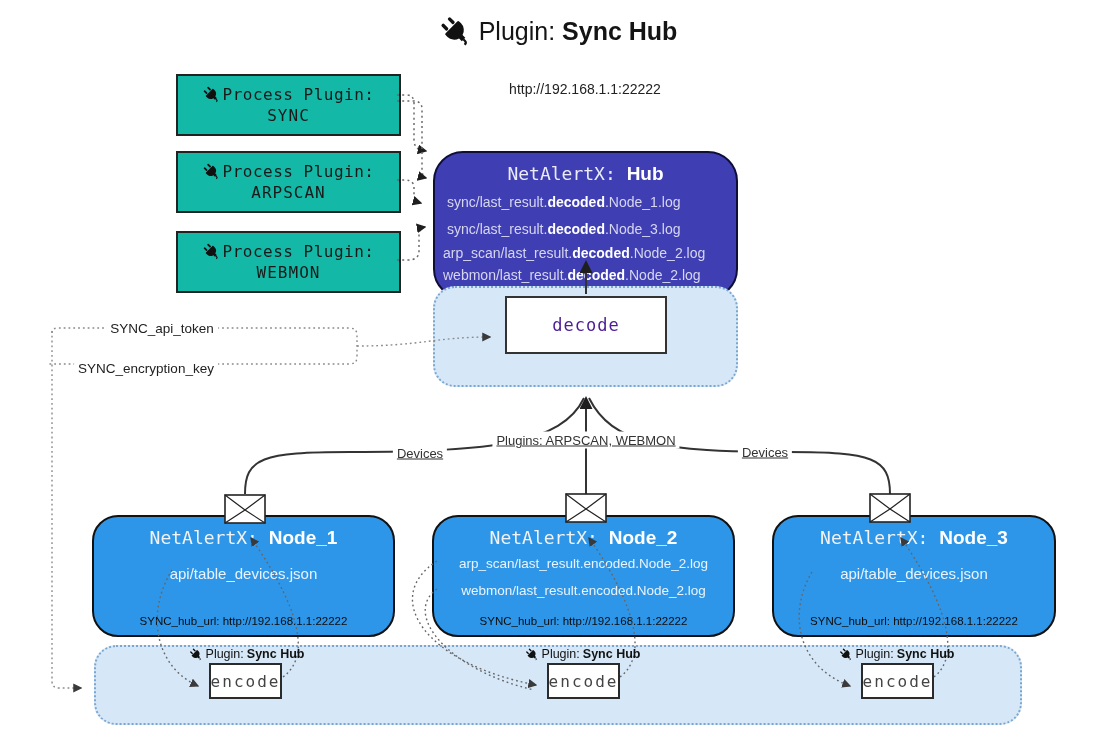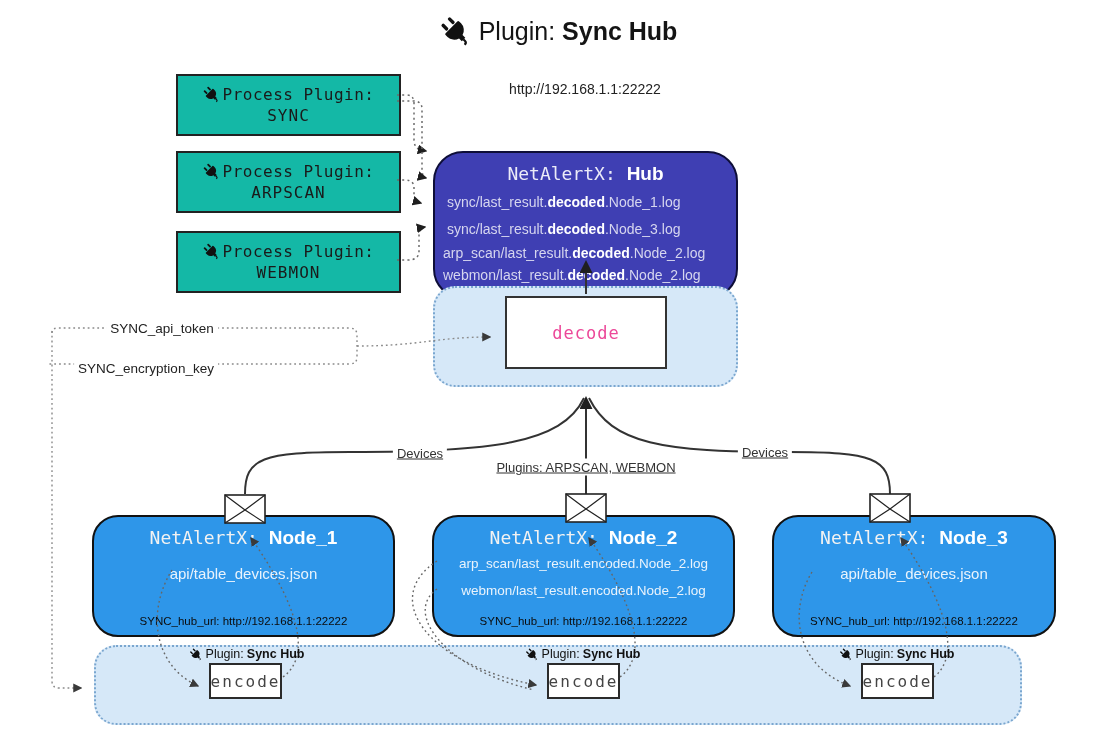--- a/index.html
+++ b/index.html
@@ -21,23 +21,23 @@
        border-radius:30px;z-index:1;box-sizing:border-box;margin-top:48px;}
   .hub-title{position:absolute;left:0;right:0;top:10px;text-align:center;white-space:nowrap;}
   .hub-title .pre{font-family:"DejaVu Sans Mono",monospace;font-size:18px;color:#ebebf8;}
   .hub-title .name{font-weight:bold;font-size:19px;color:#ffffff;}
   .hublog{position:absolute;left:12px;white-space:nowrap;font-size:14px;color:#d6d6ef;}
   .hublog b{color:#ffffff;}
   .hub-url{left:585px;top:81px;transform:translateX(-50%);font-size:14px;color:#222;z-index:6;white-space:nowrap;}
   
   .dec-wrap{left:433px;top:286px;width:305px;height:101px;background:#d6e8f8;border:2px dotted #7aa6cf;
             border-radius:22px;box-sizing:border-box;z-index:1;}
-  .dec-box{left:505px;top:296px;width:162px;height:73px;background:#fff;border:2px solid #333;
+  .dec-box{left:505px;top:296px;width:162px;height:58px;background:#fff;border:2px solid #333;
            box-sizing:border-box;display:flex;align-items:center;justify-content:center;
-           font-size:17px;letter-spacing:1px;color:#ec4899;z-index:2;}
+           font-size:17px;letter-spacing:1px;color:#4c1d95;z-index:2;}
   
   .secret{transform:translate(-50%,-50%);background:#fff;padding:0 4px;font-size:13.5px;color:#222;z-index:6;white-space:nowrap;}
   
   .edgelbl{transform:translate(-50%,-50%);background:#fff;padding:1px 4px;font-size:13px;color:#333;z-index:6;white-space:nowrap;text-decoration:underline;}
   
   .node{top:515px;height:122px;background:#2e96e9;border:2.5px solid #111;border-radius:26px;
         box-sizing:border-box;z-index:1;padding-left:36px;}
   .node-title{position:absolute;left:0;right:0;top:10px;text-align:center;white-space:nowrap;}
   .node-title .pre{font-family:"DejaVu Sans Mono",monospace;font-size:18px;color:#f2f2f2;}
   .node-title .name{font-weight:bold;font-size:19px;color:#fff;}
@@ -120,21 +120,21 @@
   </div>
 
   <div class="abs dec-wrap"></div>
   <div class="abs dec-box mono">decode</div>
 
   <div class="abs secret" style="left:162px;top:328px">SYNC_api_token</div>
   <div class="abs secret" style="left:146px;top:368px">SYNC_encryption_key</div>
 
   <div class="abs edgelbl" style="left:420px;top:453px">Devices</div>
   <div class="abs edgelbl" style="left:765px;top:452px">Devices</div>
-  <div class="abs edgelbl" style="left:586px;top:467px">Plugins: ARPSCAN, WEBMON</div>
+  <div class="abs edgelbl" style="left:586px;top:440px">Plugins: ARPSCAN, WEBMON</div>
 
   <div class="abs node" style="left:92px;width:303px">
     <div class="node-title"><span class="pre">NetAlertX: </span><span class="name">Node_1</span></div>
     <div class="node-line" style="top:48px;font-size:15px">api/table_devices.json</div>
     <div class="node-url">SYNC_hub_url: http://192.168.1.1:22222</div>
   </div>
   <div class="abs node" style="left:432px;width:303px">
     <div class="node-title"><span class="pre">NetAlertX: </span><span class="name">Node_2</span></div>
     <div class="node-line" style="top:39px;font-size:13.5px">arp_scan/last_result.encoded.Node_2.log</div>
     <div class="node-line" style="top:66px;font-size:13.5px">webmon/last_result.encoded.Node_2.log</div>

